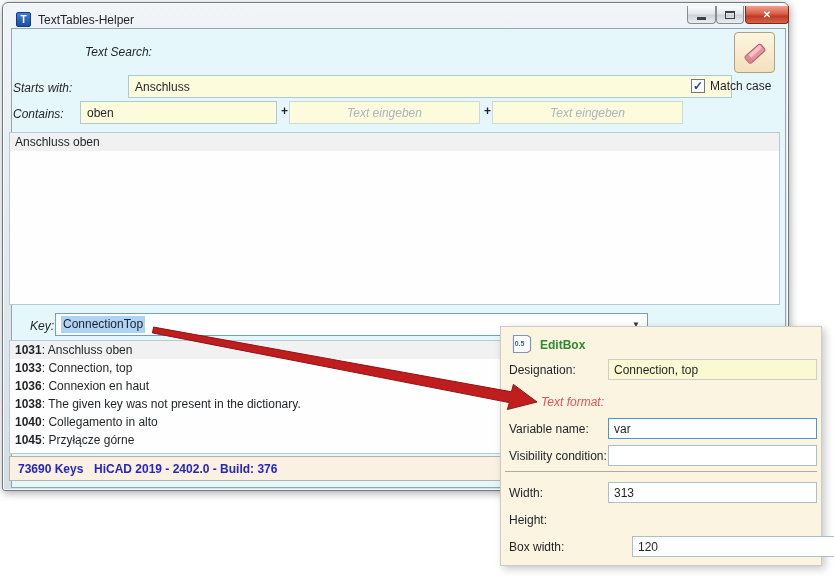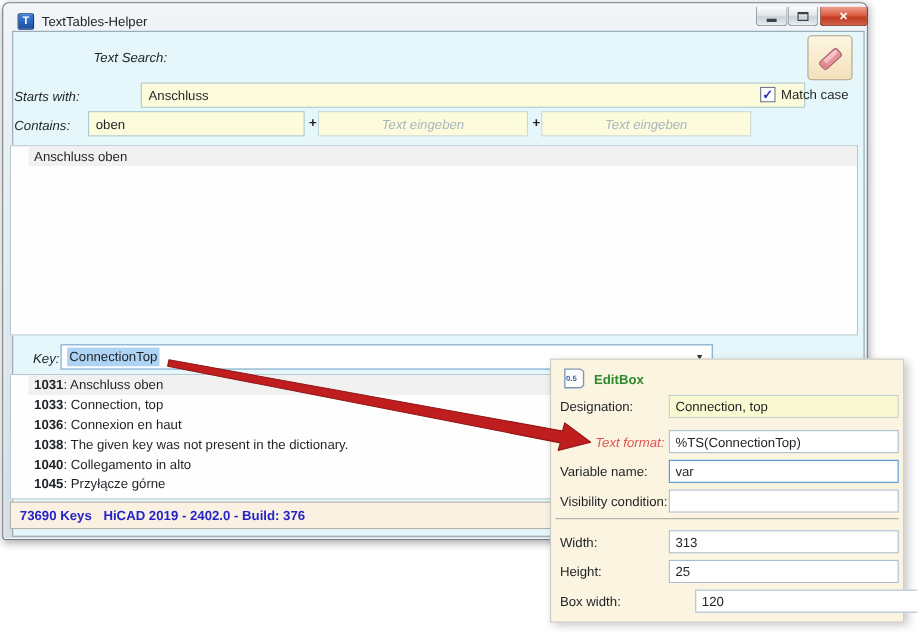--- a/index.html
+++ b/index.html
@@ -37,21 +37,21 @@
   .field::placeholder{color:#A9B6BE;font-style:italic;}
   .plus{position:absolute;font-size:12px;color:#222;font-weight:bold;}
   .eraser-btn{position:absolute;left:734px;top:32px;width:41px;height:41px;border:1px solid #AFA183;
               border-radius:4px;background:linear-gradient(#FDF5E1,#F3E0BB);
               display:flex;align-items:center;justify-content:center;cursor:pointer;}
   .chk-wrap{position:absolute;left:691px;top:79px;display:flex;align-items:center;gap:5px;}
   .chk-box{width:14px;height:14px;border:1px solid #6E7880;background:#FDFEFF;color:#2436B0;
            font-size:12px;font-weight:bold;line-height:12px;text-align:center;}
 
   
-  .list{position:absolute;background:#FEFEFE;border:1px solid #B5CAD2;padding-left:16px;}
+  .list{position:absolute;background:#FEFEFE;border:1px solid #B5CAD2;}
   .upper-list{left:9px;top:132px;width:771px;height:173px;}
   .lower-list{left:9px;top:340px;width:771px;height:114px;}
   .row{height:18px;line-height:18px;padding-left:5px;white-space:nowrap;}
   .row.sel{background:#F1F1F1;}
   .row b{font-weight:bold;}
 
   
   .key-combo{position:absolute;left:55px;top:313px;width:593px;height:23px;background:#fff;
              border:1px solid #6FA0C5;text-align:right;}
   .key-text{position:absolute;left:5px;top:2px;line-height:17px;padding:0 2px;background:#AFD3F4;}
@@ -166,35 +166,33 @@
     <svg style="position:absolute;left:10px;top:7px;" width="22" height="20" viewBox="0 0 22 20">
       <path d="M2.5,1.5 h14 l3,2 v13 l-3,2 h-14 z" fill="#FDFDFD" stroke="#8096B8" stroke-width="1.2"></path>
       <text x="8.5" y="12" text-anchor="middle" font-size="7" font-weight="bold" fill="#2B5FAE" font-family="Liberation Sans, sans-serif">0.5</text>
     </svg>
     <div class="p-title">EditBox</div>
 
     <div class="p-lbl" style="top:36px;">Designation:</div>
     <input class="p-field yellow" style="top: 32px;" readonly="" value="Connection, top">
 
     <div class="p-lbl red" style="top:68px;">Text format:</div>
-    <input class="p-field" style="top: 64px;" readonly="" value="%TS(ConnectionTop)">
 
     <div class="p-lbl" style="top:95px;">Variable name:</div>
     <input class="p-field focus" style="top: 91px;" readonly="" value="var">
 
     <div class="p-lbl" style="top:122px;">Visibility condition:</div>
     <input class="p-field" style="top: 118px;" readonly="" value="">
 
     <div class="p-divider"></div>
 
     <div class="p-lbl" style="top:159px;">Width:</div>
     <input class="p-field" style="top: 155px;" readonly="" value="313">
 
     <div class="p-lbl" style="top:186px;">Height:</div>
-    <input class="p-field" style="top: 182px;" readonly="" value="25">
 
     <div class="p-lbl" style="top:213px;">Box width:</div>
     <input class="p-field" style="top: 209px; margin-left: 24px;" readonly="" value="120">
   </div>
 
   <svg class="arrow-layer" viewBox="0 0 834 578">
     <polygon points="153.6,327.1 511.4,391.8 513.4,384.4 537,402 507.4,409.5 509.4,402.6 152.4,332.9" fill="#C01E1E" stroke="#8E1414" stroke-width="1" stroke-linejoin="round"></polygon>
   </svg>
 
 </div>

